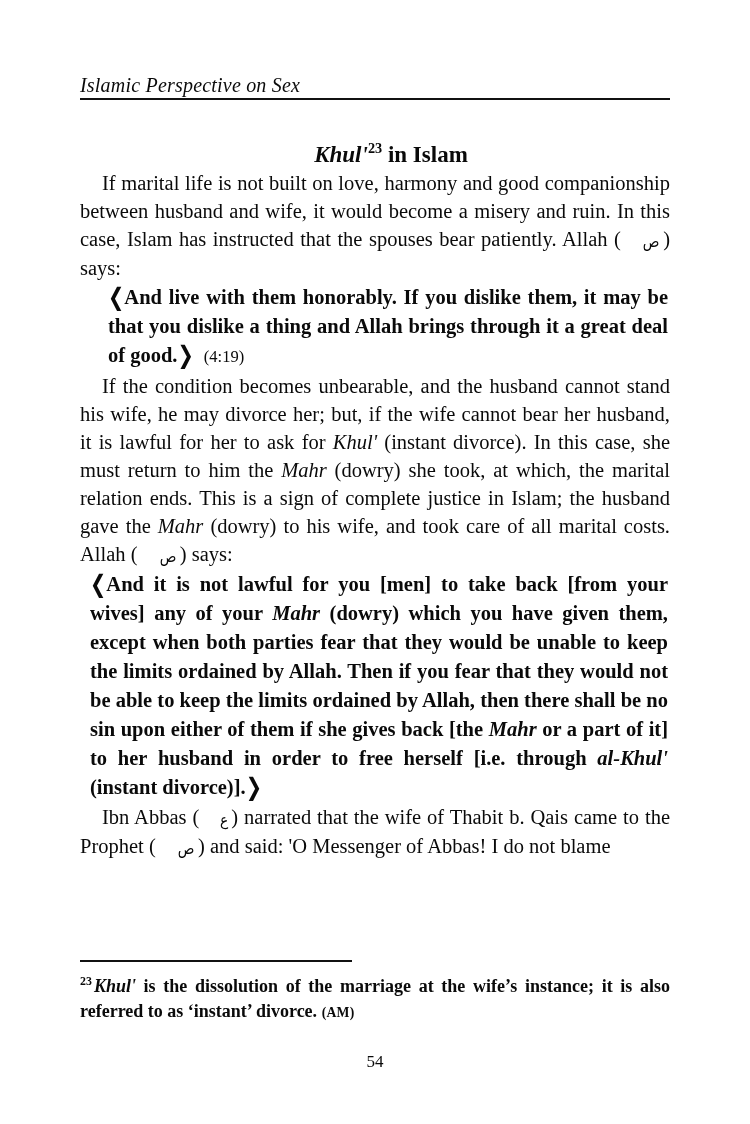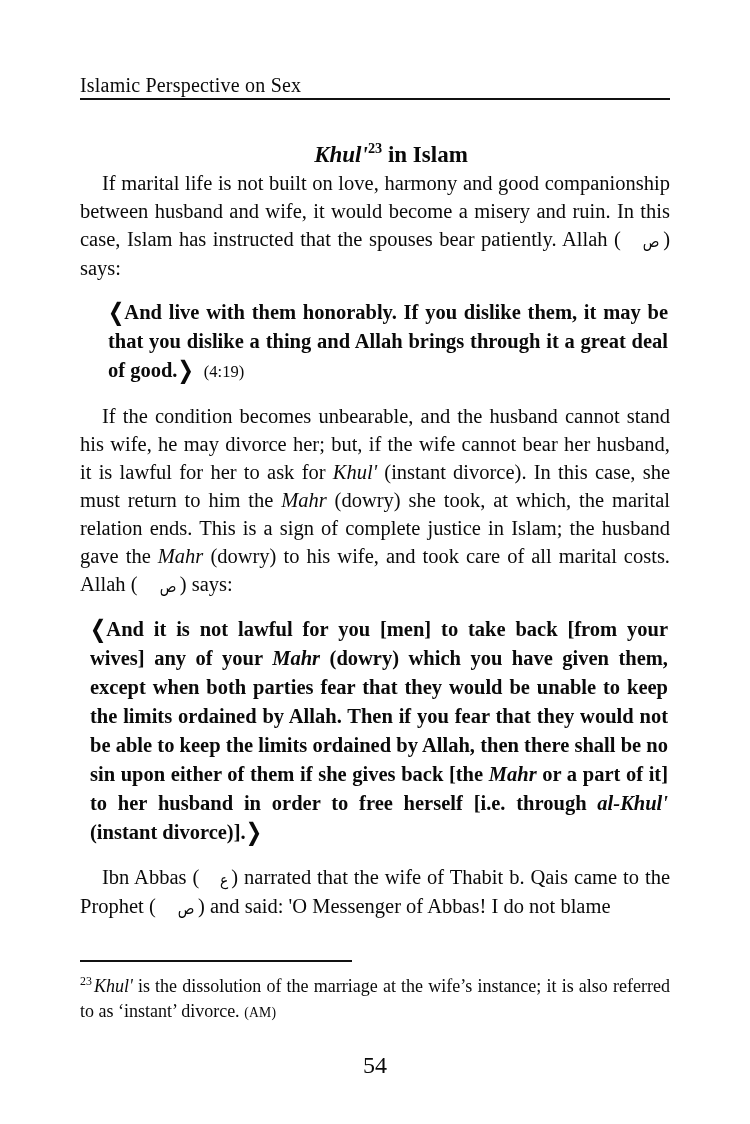--- a/index.html
+++ b/index.html
@@ -24,20 +24,21 @@
   }
 
   
   .running-header {
     position: absolute;
     left: 80px;
     top: 74px;
     width: 590px;
   }
   .running-header .rh-text {
+    font-style: italic;
     font-size: 20px;
     letter-spacing: 0.2px;
     line-height: 1.15;
     white-space: nowrap;
   }
   .running-header .rh-rule {
     width: 590px;
     height: 0;
     border-top: 2.4px solid #111;
     margin-top: 1px;
@@ -100,21 +101,21 @@
     top: 1px;
   }
 
   
   .quran-quote {
     font-weight: bold;
     font-size: 20.5px;
     line-height: 29px;
     text-align: justify;
     text-justify: inter-word;
-    margin: 16px;
+    margin: 1px;
   }
   .quran-quote .plain {
     font-weight: bold;
   }
   .quran-quote .bi { font-weight: bold; font-style: italic; }
 
   .quote-a {
     margin-left: 28px;
     width: 560px;
   }
@@ -145,20 +146,21 @@
     margin-top: 14px;
     padding-right: 4px;
   }
 
   
   .footnote-area {
     position: absolute;
     left: 80px;
     top: 960px;
     width: 590px;
+    font-weight: bold;
   }
   .footnote-rule {
     width: 272px;
     height: 0;
     border-top: 2.6px solid #111;
     margin-bottom: 12px;
   }
   .footnote-text {
     margin: 0;
     font-size: 18px;
@@ -177,21 +179,21 @@
     letter-spacing: 0.02em;
   }
 
   
   .folio {
     position: absolute;
     left: 0;
     top: 1052px;
     width: 750px;
     text-align: center;
-    font-size: 24px;
+    font-size: 17px;
   }
 </style>
 </head>
 <body>
 
 <div class="page">
 
   <div class="running-header">
     <div class="rh-text">Islamic Perspective on Sex</div>
     <div class="rh-rule"></div>

